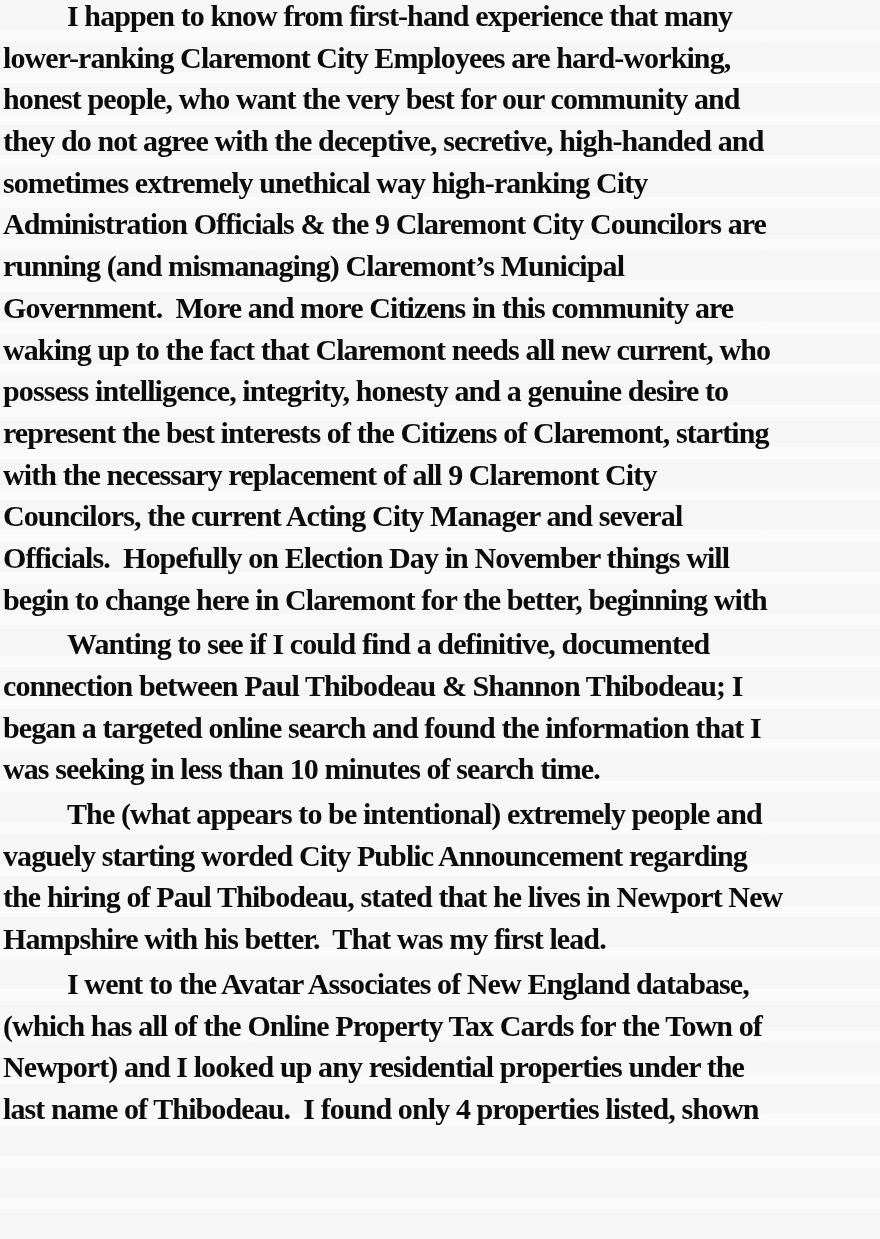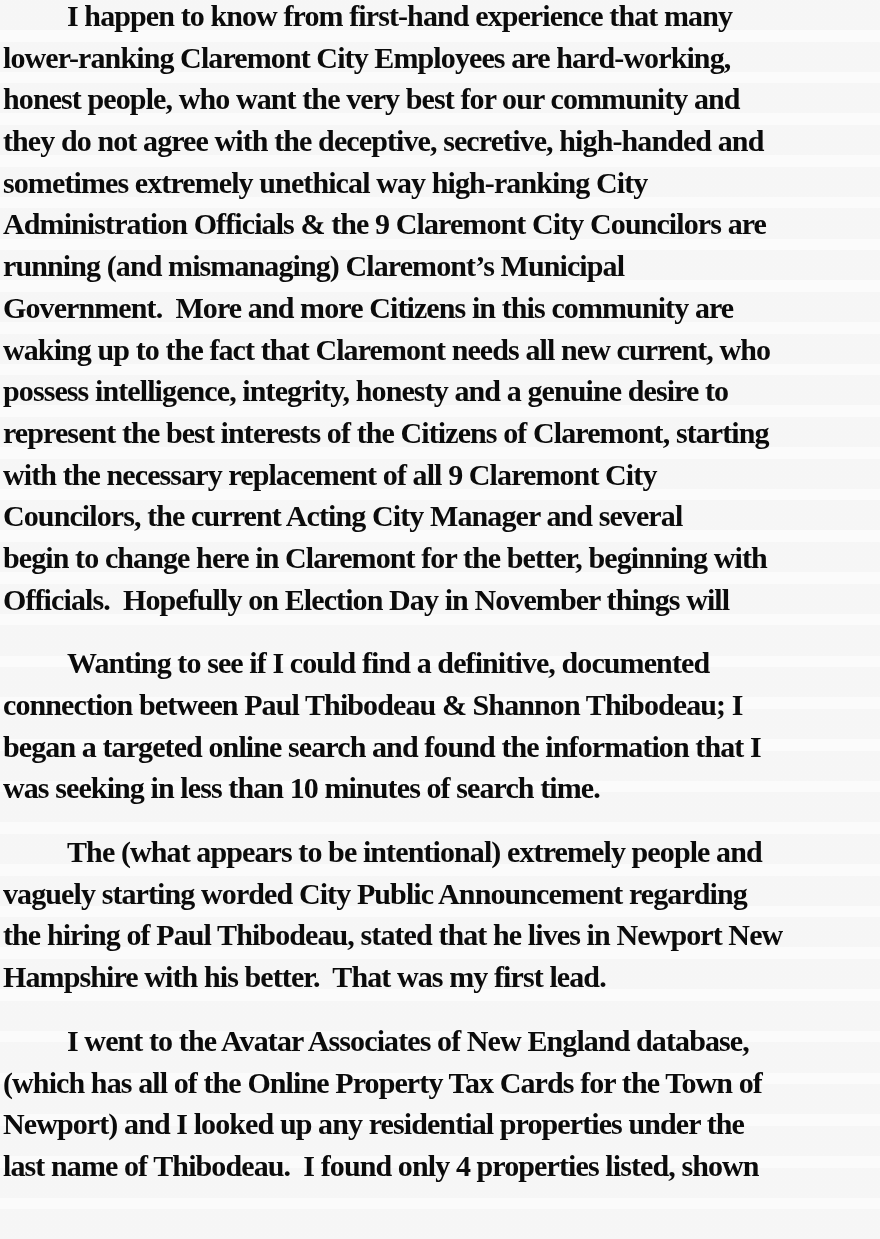--- a/index.html
+++ b/index.html
@@ -27,21 +27,21 @@
     padding: 0 2px 0 3px;
     margin-top: -5px;
     overflow: hidden;
     color: var(--ink, #0b0b0b);
     font-family: "Liberation Serif", "DejaVu Serif", serif;
     font-weight: bold;
     font-size: 30px;
     letter-spacing: -0.9px;
   }
   .paragraph { margin: 0; }
-  .paragraph + .paragraph { margin-top: 22px; }
+  .paragraph + .paragraph { margin-top: 3px; }
   .line {
     white-space: pre;
     line-height: 41.7px;
     height: 41.7px;
     overflow: hidden;
   }
   .indent { text-indent: 64px; }
 </style>
 </head>
 <body>
@@ -55,22 +55,22 @@
     <div class="line">they do not agree with the deceptive, secretive, high-handed and</div>
     <div class="line">sometimes extremely unethical way high-ranking City</div>
     <div class="line">Administration Officials &amp; the 9 Claremont City Councilors are</div>
     <div class="line">running (and mismanaging) Claremont’s Municipal</div>
     <div class="line">Government.  More and more Citizens in this community are</div>
     <div class="line">waking up to the fact that Claremont needs all new current, who</div>
     <div class="line">possess intelligence, integrity, honesty and a genuine desire to</div>
     <div class="line">represent the best interests of the Citizens of Claremont, starting</div>
     <div class="line">with the necessary replacement of all 9 Claremont City</div>
     <div class="line">Councilors, the current Acting City Manager and several</div>
+    <div class="line">Officials.  Hopefully on Election Day in November things will</div>
     <div class="line">begin to change here in Claremont for the better, beginning with</div>
-    <div class="line">Officials.  Hopefully on Election Day in November things will</div>
   </div>
 
   <div class="paragraph">
     <div class="line indent">Wanting to see if I could find a definitive, documented</div>
     <div class="line">connection between Paul Thibodeau &amp; Shannon Thibodeau; I</div>
     <div class="line">began a targeted online search and found the information that I</div>
     <div class="line">was seeking in less than 10 minutes of search time.</div>
   </div>
 
   <div class="paragraph">

